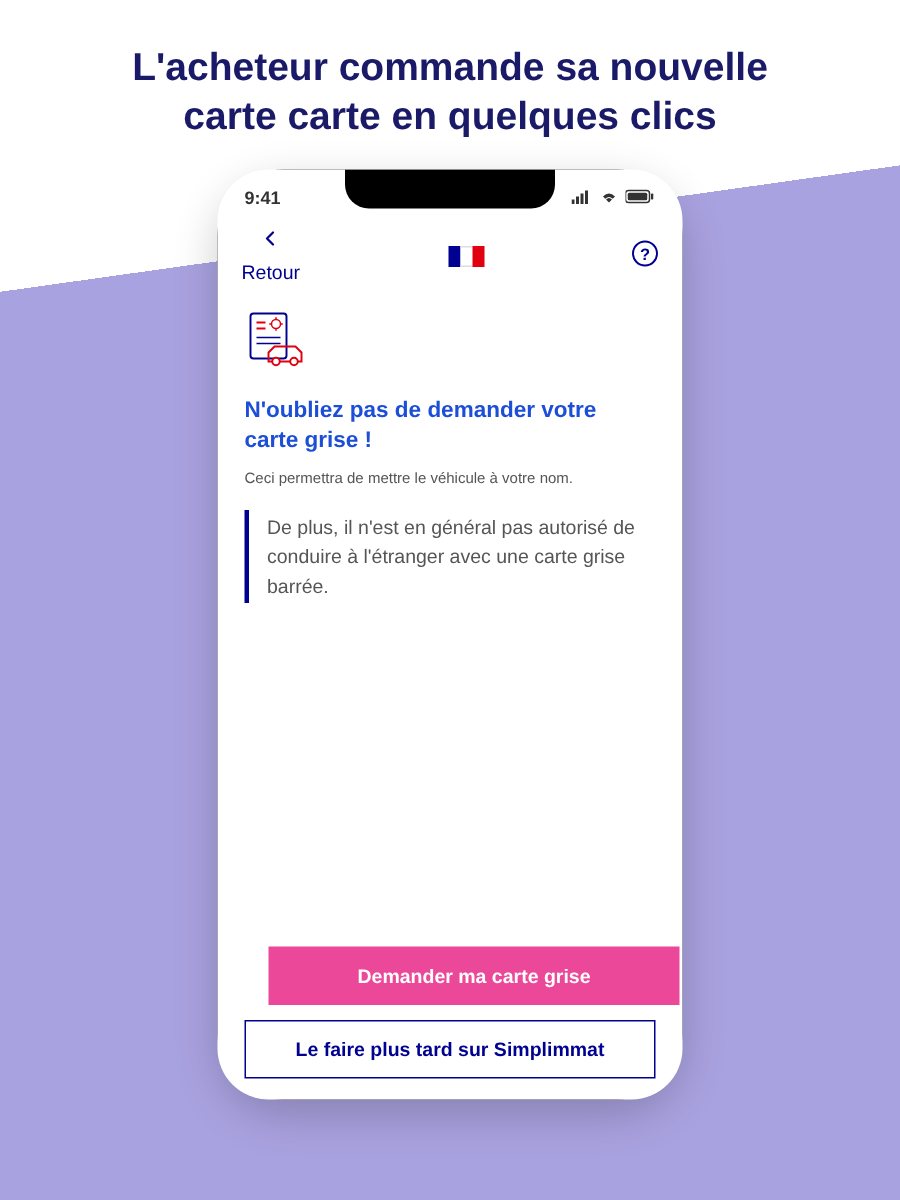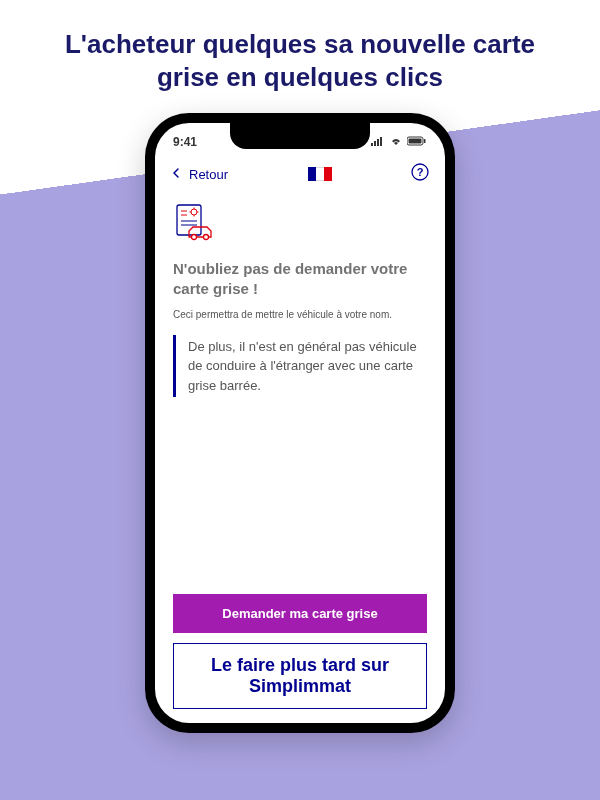--- a/index.html
+++ b/index.html
@@ -35,21 +35,20 @@
       line-height: 1.25;
     }
     .phone-frame {
       position: relative;
       z-index: 1;
       width: 310px;
       height: 620px;
       margin: 0 auto;
       background: #000;
       border-radius: 44px;
-      padding: 10px;
       box-shadow: 0 10px 30px rgba(0,0,0,0.2);
     }
     .phone-screen {
       width: 100%;
       height: 100%;
       background: #fff;
       border-radius: 34px;
       position: relative;
       overflow: hidden;
     }
@@ -86,20 +85,21 @@
       justify-content: space-between;
       padding: 10px 16px 8px;
     }
     .back-btn {
       display: flex;
       align-items: center;
       gap: 6px;
       color: #000091;
       font-size: 13px;
       font-weight: 500;
+      flex-direction: column;
     }
     .flag {
       display: flex;
       height: 14px;
       width: 24px;
     }
     .flag span {
       flex: 1;
     }
     .flag .b { background: #000091; }
@@ -111,21 +111,21 @@
     }
     .content {
       padding: 8px 18px 0;
     }
     .doc-icon {
       margin-bottom: 10px;
     }
     .screen-title {
       font-size: 15px;
       font-weight: 700;
-      color: #737373;
+      color: #1d4ed8;
       margin-bottom: 10px;
       line-height: 1.3;
     }
     .intro-text {
       font-size: 10px;
       color: #555;
       line-height: 1.45;
       margin-bottom: 12px;
     }
     .info-block {
@@ -142,46 +142,47 @@
       margin-top: 12px;
     }
     .btn-area {
       position: absolute;
       bottom: 14px;
       left: 18px;
       right: 18px;
     }
     .btn-primary {
       width: 100%;
-      background: #a21caf;
+      background: #ec4899;
       color: #fff;
       border: none;
       padding: 12px;
       font-size: 13px;
       font-weight: 600;
       margin-bottom: 10px;
       cursor: pointer;
+      margin-left: 16px;
     }
     .btn-secondary {
       width: 100%;
       background: #fff;
       color: #000091;
       border: 1px solid #000091;
       padding: 11px;
-      font-size: 18px;
+      font-size: 13px;
       font-weight: 600;
       cursor: pointer;
     }
   </style>
 </head>
 <body>
 
 <div class="bg-diagonal"></div>
 
-<h1 class="hero-title">L'acheteur quelques sa nouvelle carte grise en quelques clics</h1>
+<h1 class="hero-title">L'acheteur commande sa nouvelle carte carte en quelques clics</h1>
 
 <div class="phone-frame">
   <div class="phone-screen">
     <div class="notch"></div>
 
     <div class="status-bar">
       <span>9:41</span>
       <div class="status-icons">
         <span>
           <svg width="14" height="10" viewBox="0 0 14 10">
@@ -245,21 +246,21 @@
           <circle cx="21" cy="36" r="2.5" fill="#fff" stroke="#e1000f" stroke-width="1.3"></circle>
           <circle cx="33" cy="36" r="2.5" fill="#fff" stroke="#e1000f" stroke-width="1.3"></circle>
         </svg>
       </div>
 
       <h2 class="screen-title">N'oubliez pas de demander votre carte grise !</h2>
 
       <p class="intro-text">Ceci permettra de mettre le véhicule à votre nom.</p>
 
       <div class="info-block">
-        <p>De plus, il n'est en général pas véhicule de conduire à l'étranger avec une carte grise barrée.</p>
+        <p>De plus, il n'est en général pas autorisé de conduire à l'étranger avec une carte grise barrée.</p>
       </div>
     </div>
 
     <div class="btn-area">
       <button class="btn-primary">Demander ma carte grise</button>
       <button class="btn-secondary">Le faire plus tard sur Simplimmat</button>
     </div>
   </div>
 </div>
 

